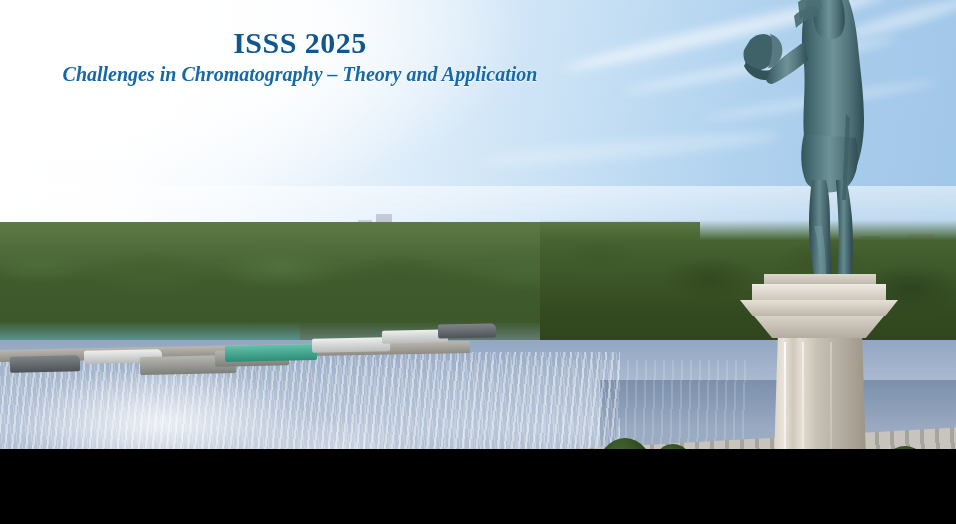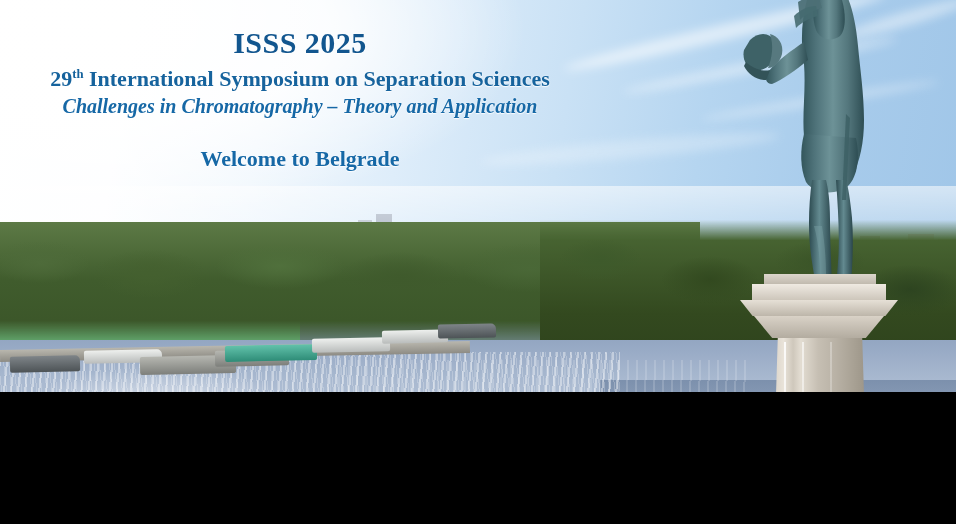--- a/index.html
+++ b/index.html
@@ -1,22 +1,22 @@
 <!DOCTYPE html>
 <html><head>
 <meta charset="utf-8">
 <style>
   html,body{margin:0;padding:0;background:#000;}
   body{font-family:"Liberation Serif",serif;}
 
   #poster{
     position:relative;
-    width:956px;height:392px;
+    width:956px;height:449px;
     overflow:hidden;
-    background:#86efac;
+    background:#7dd3fc;
   }
 
   
   .sky{
     position:absolute;left:0;top:0;width:956px;height:300px;
     background:
       linear-gradient(100deg,
         rgba(255,255,255,1) 0%,
         rgba(253,254,255,1) 14%,
         rgba(240,247,253,1) 28%,
@@ -374,22 +374,20 @@
     <div class="ped-flute" style="left:64px;"></div>
     <div class="ped-flute" style="left:82px;opacity:.7;"></div>
     <div class="ped-flute" style="left:110px;opacity:.35;"></div>
     <div class="ped-base"></div>
   </div>
 
   <div class="textblock">
 
     <div class="t-title">ISSS 2025</div>
 
-    <div class="t-sub1"><span>29</span><sup>th</sup><span> International Symposium on Separation Sciences</span></div>
 
     <div class="t-sub2">Challenges in Chromatography – Theory and Application</div>
 
-    <div class="t-welcome">Welcome to Belgrade</div>
 
 
   </div>
 
 </div>
 
 </body></html>

